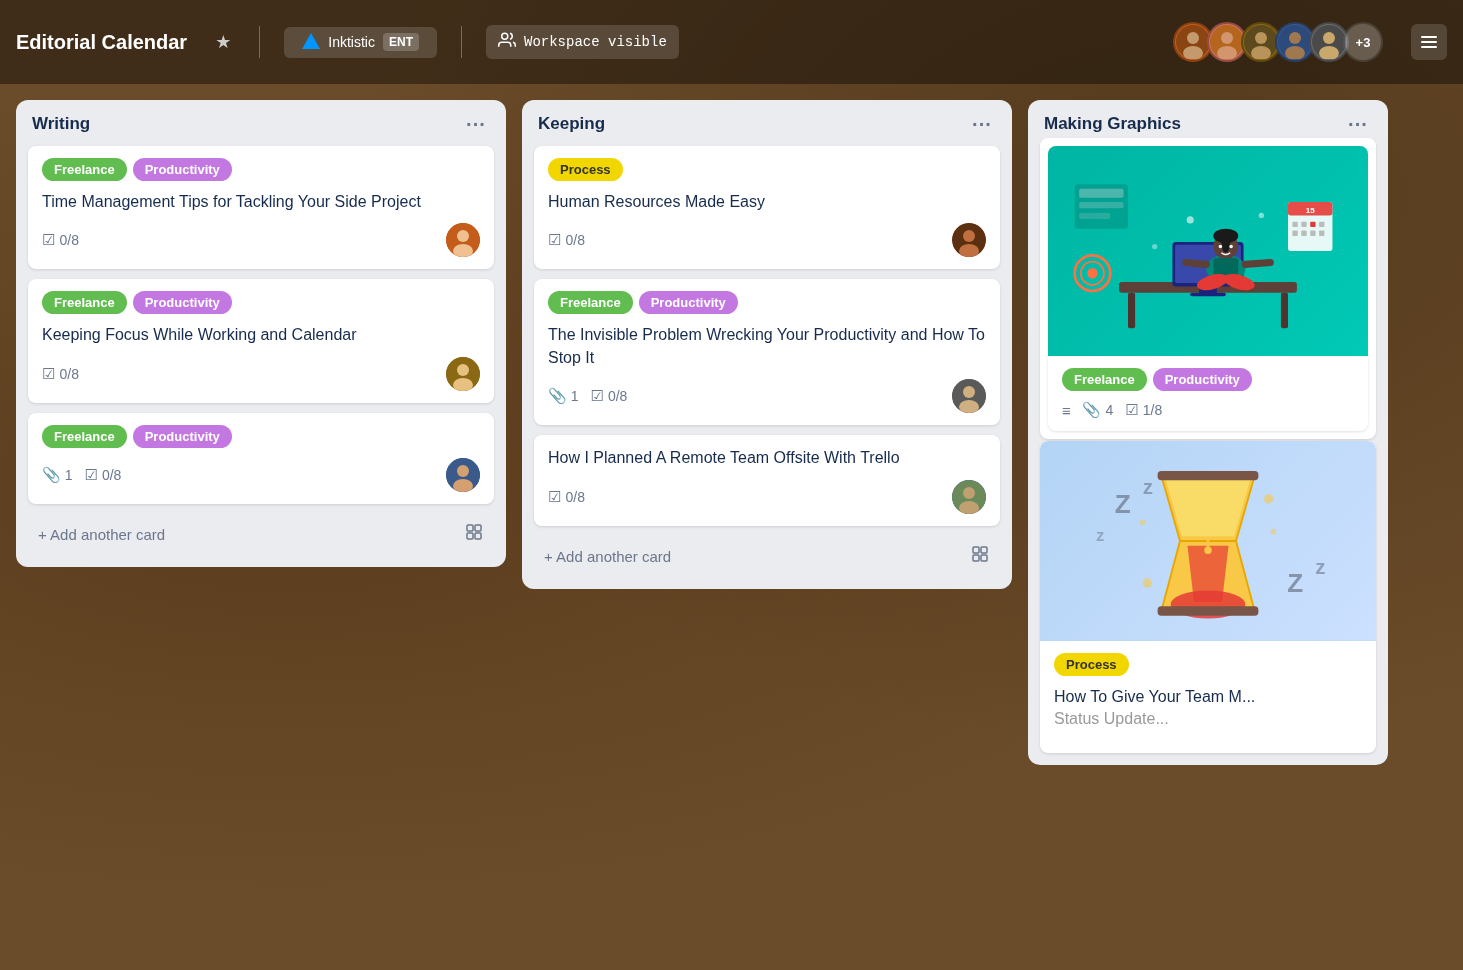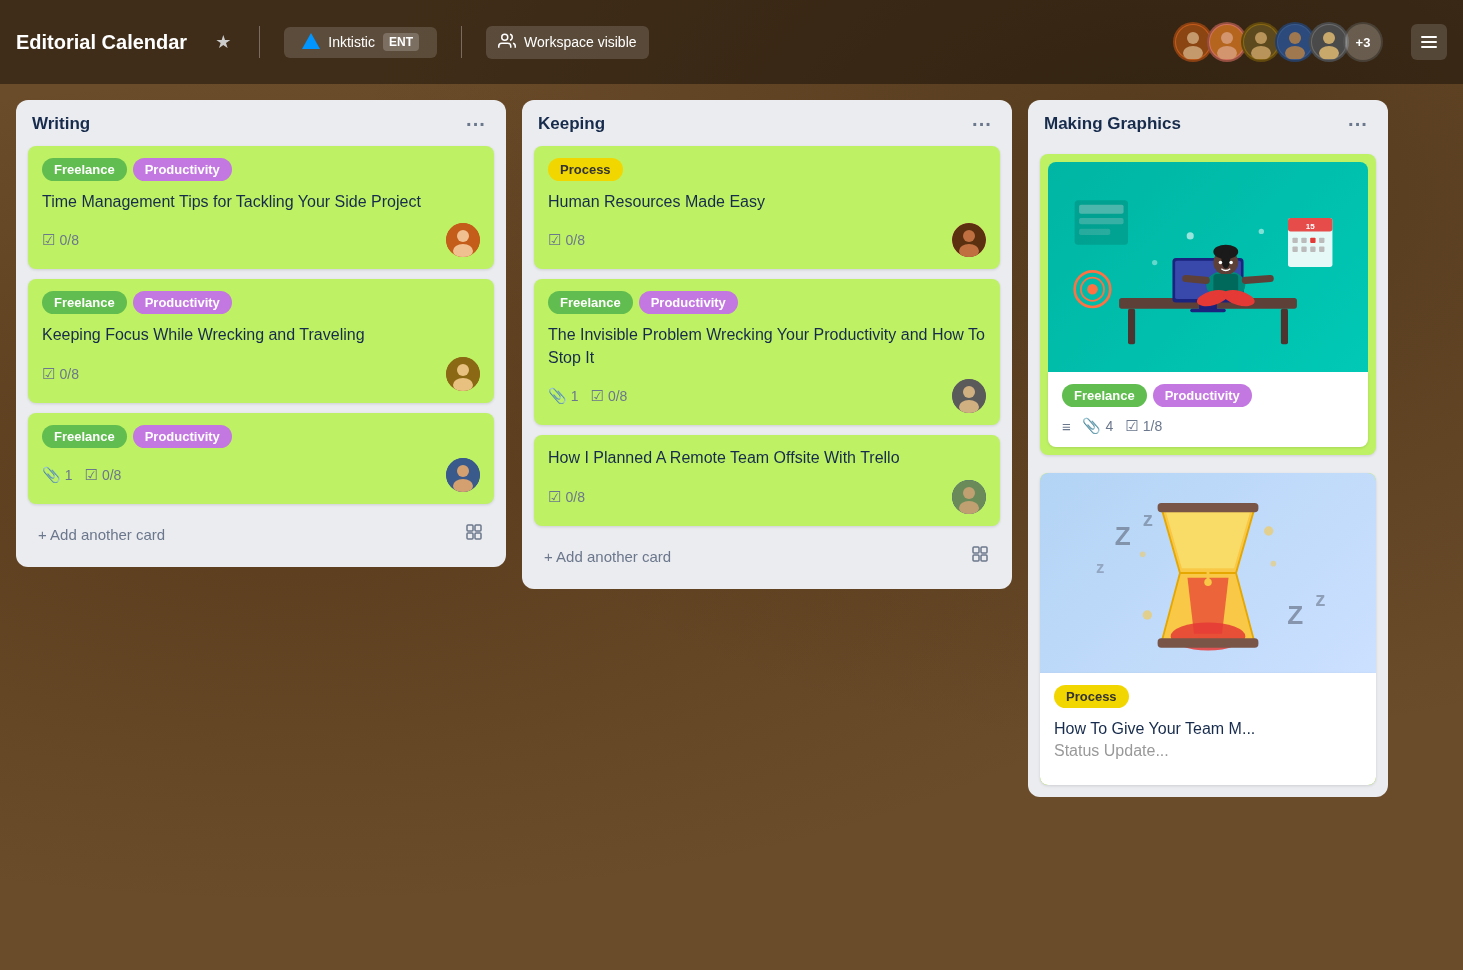--- a/index.html
+++ b/index.html
@@ -76,20 +76,21 @@
       align-items: center;
       gap: 8px;
       background: rgba(255,255,255,0.15);
       border: none;
       border-radius: 6px;
       color: #fff;
       padding: 6px 12px;
       cursor: pointer;
       font-size: 14px;
       font-weight: 500;
+      font-family: Liberation Mono, monospace;
     }
     .avatars {
       display: flex;
       align-items: center;
       margin-left: auto;
       gap: -4px;
     }
     .avatar {
       width: 40px;
       height: 40px;
@@ -167,21 +168,21 @@
       cursor: pointer;
       color: #6b778c;
       font-size: 20px;
       font-weight: 700;
       padding: 0 4px;
       line-height: 1;
     }
 
     
     .card {
-      background: #bef264;
+      background: #ffffff;
       border-radius: 8px;
       padding: 12px 14px;
       box-shadow: 0 1px 3px rgba(0,0,0,0.12);
       cursor: pointer;
     }
     .card-labels {
       display: flex;
       flex-wrap: wrap;
       gap: 6px;
       margin-bottom: 10px;
@@ -266,21 +267,21 @@
 
     
     .column-making {
       background: #ebecf0;
       border-radius: 12px;
       width: 360px;
       min-width: 360px;
       padding: 12px;
       display: flex;
       flex-direction: column;
-      gap: 18px;
+      gap: 2px;
       overflow: hidden;
     }
     
     .illustration-teal {
       width: 100%;
       height: 210px;
       background: linear-gradient(135deg, #00b5a3 0%, #00c9b5 100%);
       border-radius: 8px 8px 0 0;
       display: flex;
       align-items: center;
@@ -414,21 +415,21 @@
             </svg>
         </div>
       </div>
     </div>
 
     <div class="card">
       <div class="card-labels">
         <span class="label label-freelance">Freelance</span>
         <span class="label label-productivity">Productivity</span>
       </div>
-      <div class="card-title">Keeping Focus While Wrecking and Traveling</div>
+      <div class="card-title">Keeping Focus While Working and Calendar</div>
       <div class="card-meta">
         <div class="card-meta-left">
           <span class="meta-item">
             <span class="meta-icon">☑</span>
             <span>0/8</span>
           </span>
         </div>
         <div class="card-avatar ca-2">
           <svg width="34" height="34" viewBox="0 0 34 34">
               <circle cx="17" cy="17" r="17" fill="#8b6914"></circle>

